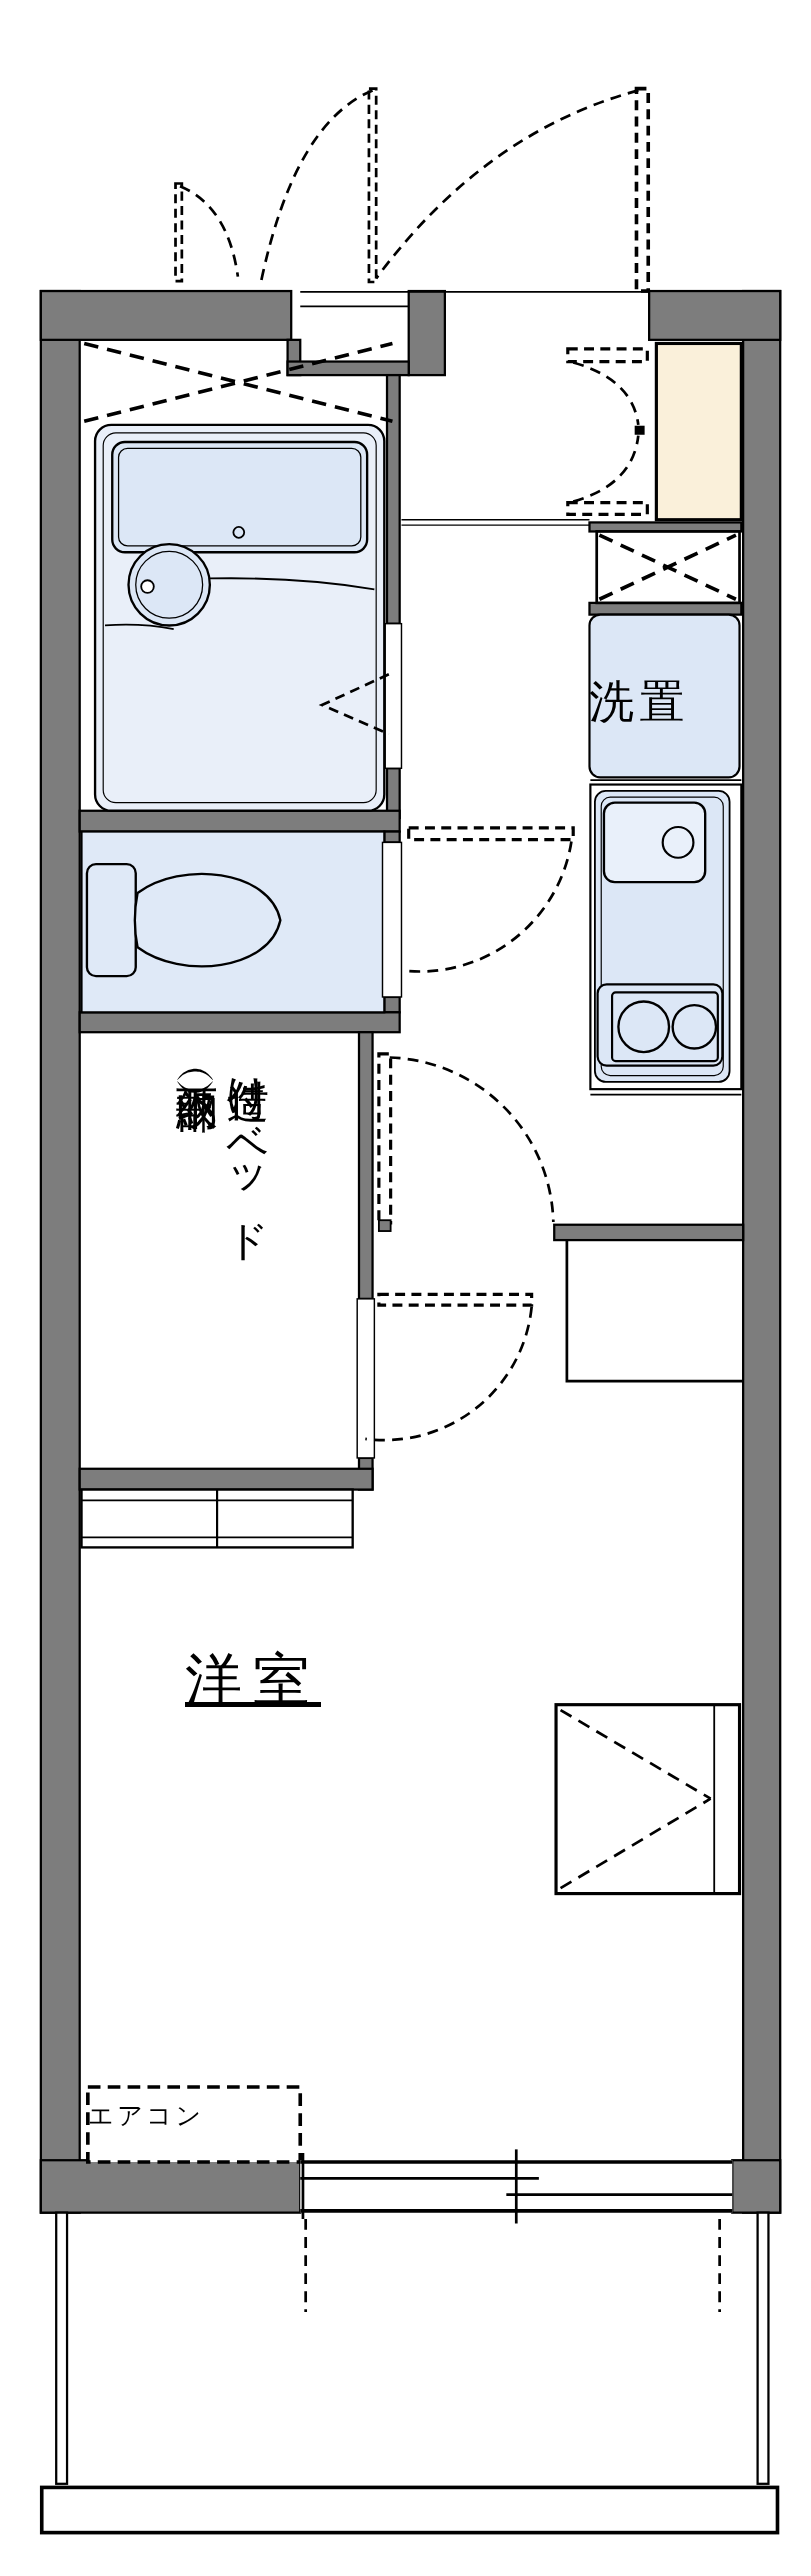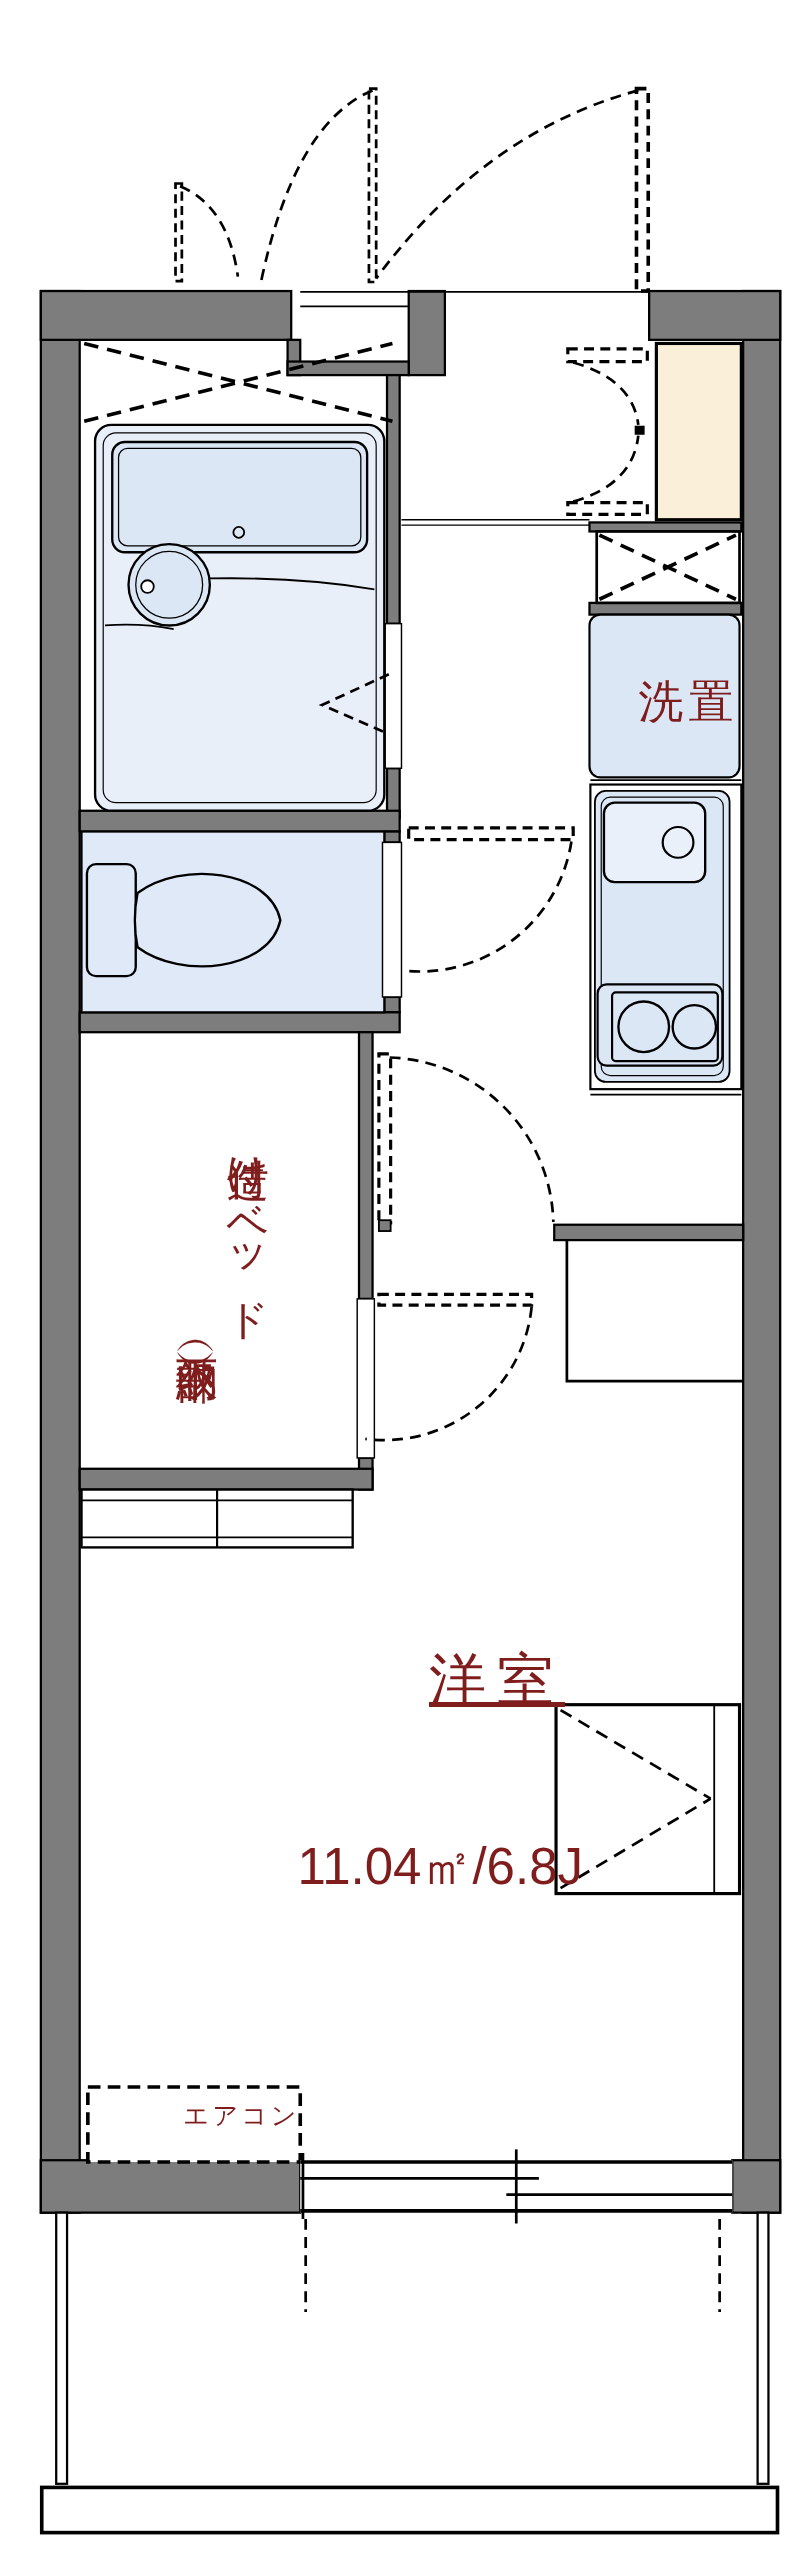--- a/index.html
+++ b/index.html
@@ -1,19 +1,19 @@
 <!DOCTYPE html>
 <html style="font-size:14.5px"><head>
 <meta charset="utf-8">
 <style>
   html,body{margin:0;padding:0;background:#ffffff;}
   .plan{position:relative;width:812px;height:2576px;background:#ffffff;overflow:hidden;
         font-family:"Liberation Sans","DejaVu Sans",sans-serif;}
   .plan svg{position:absolute;left:0;top:0;}
-  .lbl{position:absolute;color:#7f1d1d;text-align:right;white-space:nowrap;}
+  .lbl{position:absolute;color:#000000;text-align:left;white-space:nowrap;}
   .lbl-laundry{left:589px;top:672px;width:150px;font-size:45px;letter-spacing:5.4px;font-weight:500;}
   .lbl-bed{writing-mode:vertical-rl;text-orientation:mixed;font-size:42px;line-height:1.04;font-weight:500;}
   .lbl-bed-right{left:226px;top:1048px;height:271px;}
   .lbl-bed-left{left:175px;top:1056px;height:271px;}
   .lbl-room{left:185px;top:1642px;width:380px;font-size:57px;letter-spacing:11px;font-weight:500;text-decoration:underline;}
   .lbl-area{left:167px;top:1833px;width:416px;font-size:51px;font-weight:400;}
   .lbl-aircon{left:88px;top:2099px;width:212px;font-size:25px;letter-spacing:3.6px;font-weight:500;}
 </style>
 </head>
 <body>
@@ -163,17 +163,16 @@
     <line x1="796" y1="2455" x2="796" y2="2558" stroke-width="3" stroke-dasharray="12 8"></line>
     <rect x="46" y="2752" width="814" height="50" fill="#ffffff" stroke-width="4"></rect>
   </g>
 
 </svg>
 
 <div class="lbl lbl-laundry">洗置</div>
 <div class="lbl lbl-bed lbl-bed-right">造付けベッド</div>
 <div class="lbl lbl-bed lbl-bed-left">（下部収納）</div>
 <div class="lbl lbl-room">洋室</div>
-<div class="lbl lbl-area">11.04㎡/6.8J</div>
 <div class="lbl lbl-aircon">エアコン</div>
 
 </div>
 
 
 </body></html>

